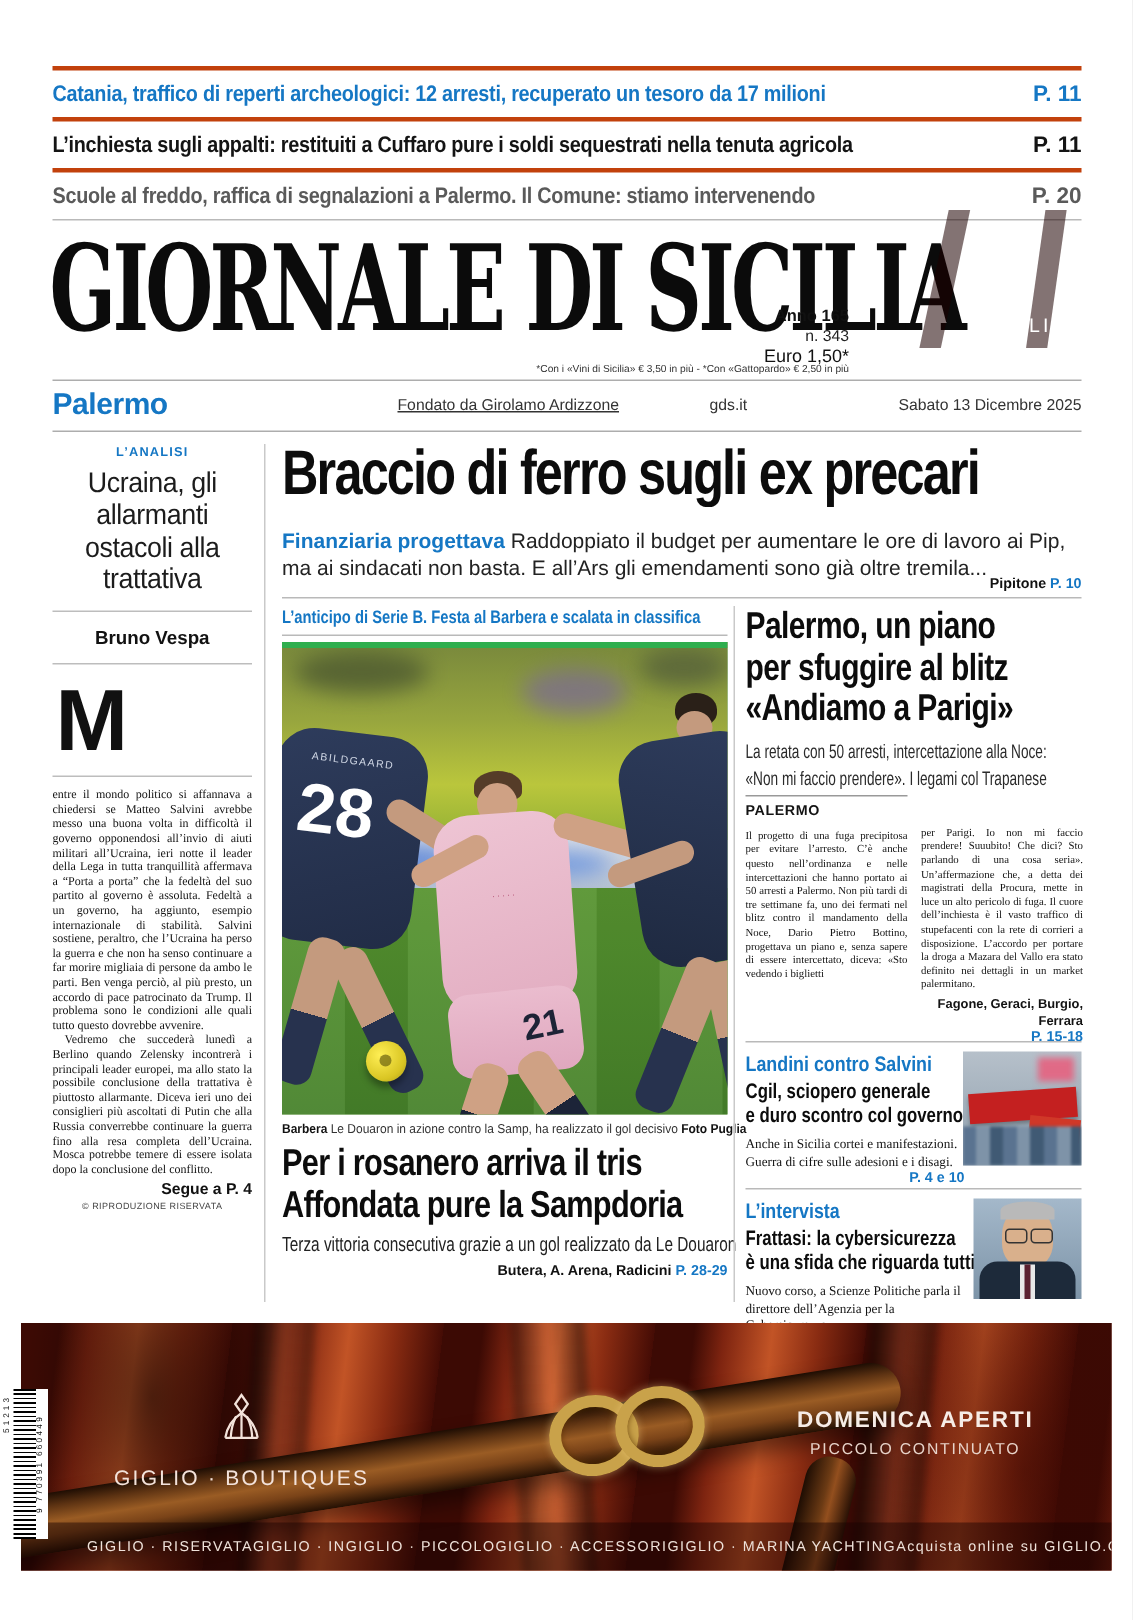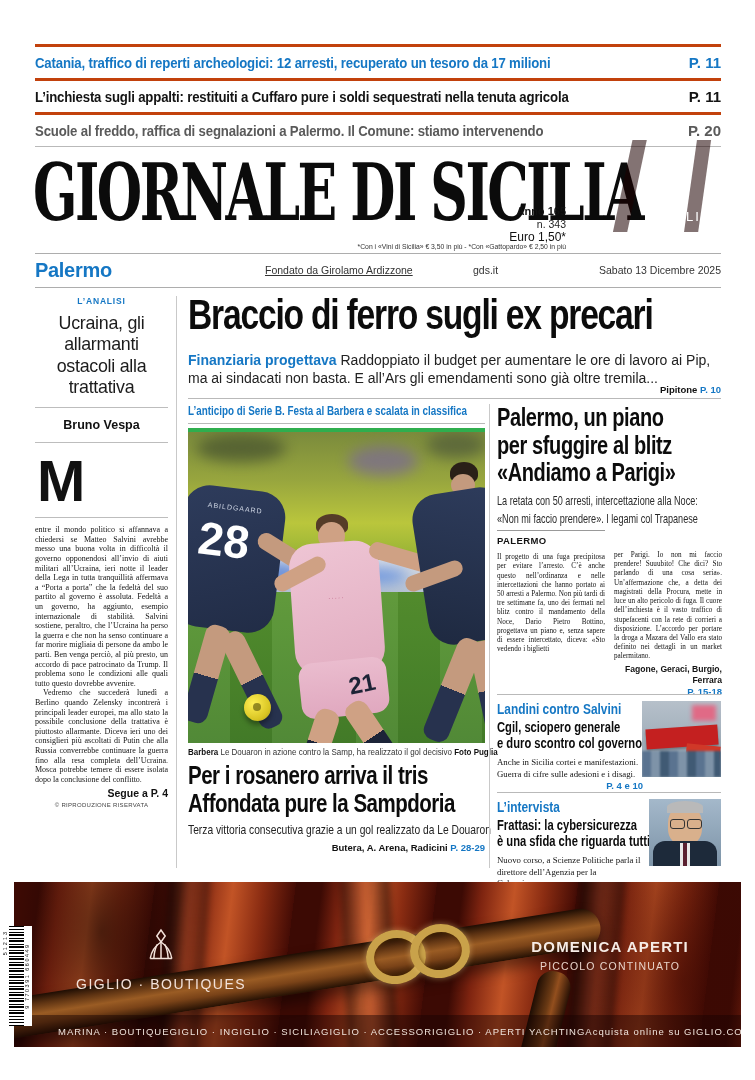--- a/index.html
+++ b/index.html
@@ -369,25 +369,25 @@
       </svg>
       <div class="ad-brand">GIGLIO · BOUTIQUES</div>
     </div>
 
     <div class="ad-promo">
       <div class="promo1">DOMENICA APERTI</div>
       <div class="promo2">PICCOLO CONTINUATO</div>
     </div>
 
     <div class="ad-menu">
-      <span>MARINA · BOUTIQUE</span>
+      <span>GIGLIO · RISERVATA</span>
       <span>GIGLIO · IN</span>
-      <span>GIGLIO · SICILIA</span>
+      <span>GIGLIO · PICCOLO</span>
       <span>GIGLIO · ACCESSORI</span>
-      <span>GIGLIO · APERTI YACHTING</span>
+      <span>GIGLIO · MARINA YACHTING</span>
       <span class="ad-shop">Acquista online su GIGLIO.COM</span>
     </div>
   </div>
 
   <div class="bc">
     <div class="bc-inner">
       <div class="bc-addon">51213</div>
       <div class="bc-bars"></div>
       <div class="bc-num">9 770391 660449</div>
     </div>

